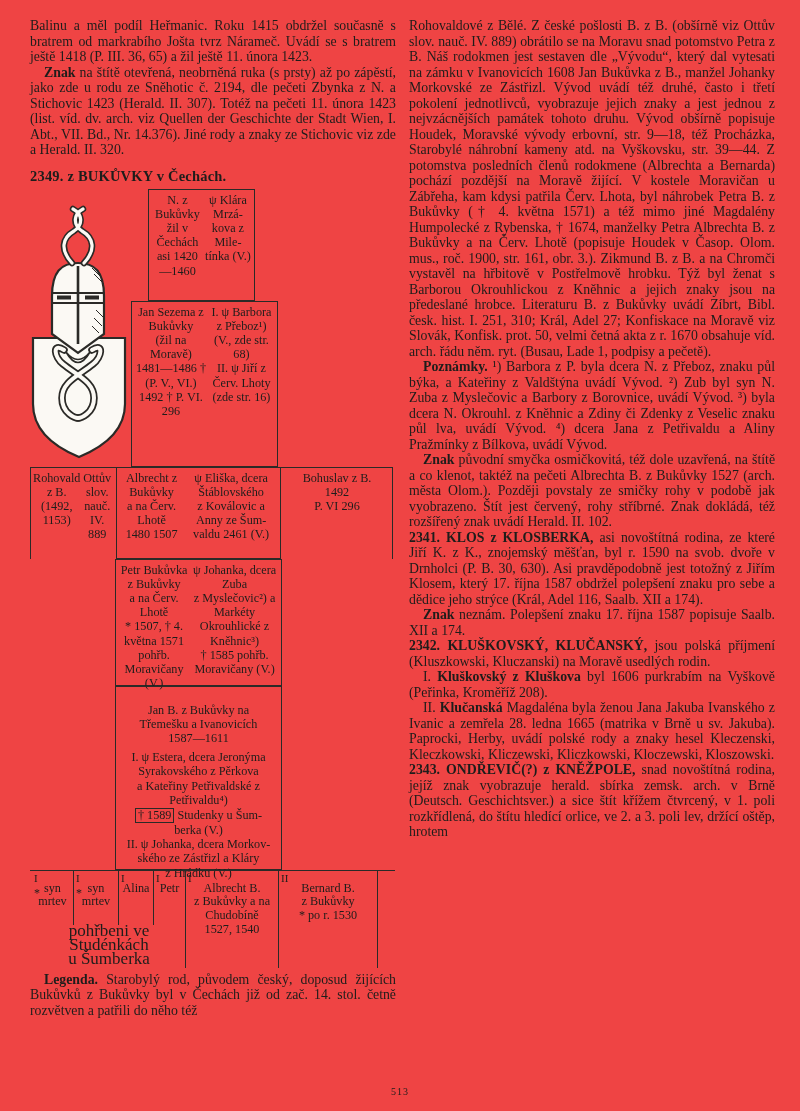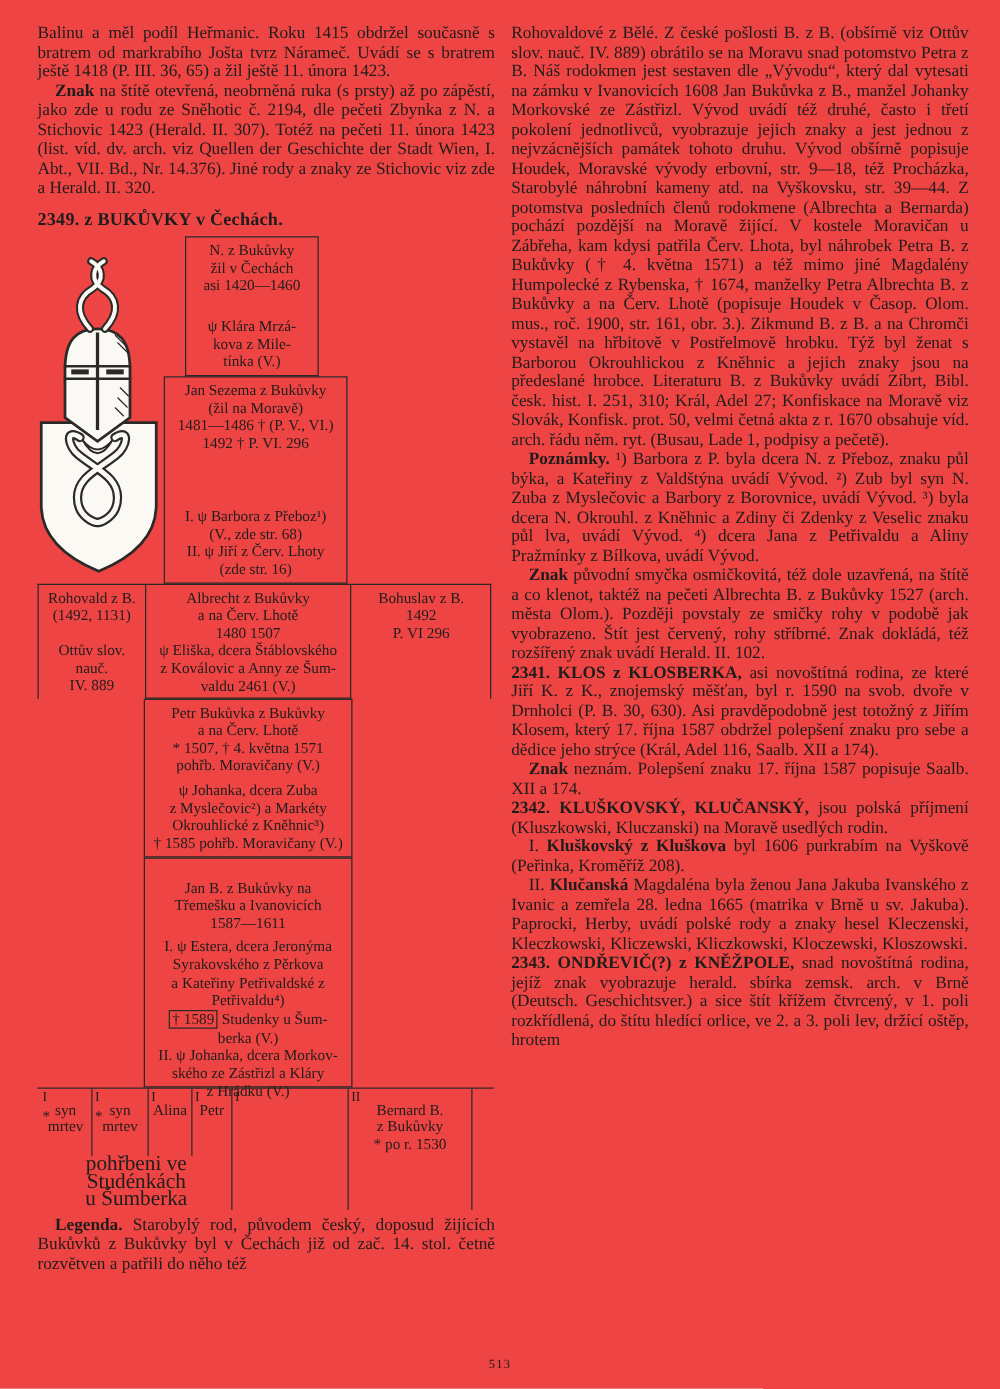--- a/index.html
+++ b/index.html
@@ -16,21 +16,21 @@
   .ind{text-indent:14px;}
   b.lead{font-weight:bold;}
   .mt4{margin-top:4px;}
   .mt8{margin-top:8px;}
   .entry{margin-top:17px;}
   .tree-heading{margin:10px 0 0 0;font-size:14.5px;font-weight:bold;letter-spacing:.2px;}
   .tree{position:relative;height:784px;margin-top:3px;font-size:12.2px;line-height:14.2px;}
   .pre{white-space:pre-line;}
   .tbox{position:absolute;border:1.4px solid #2b2a27;box-sizing:border-box;
         text-align:center;padding:3px 2px;background:transparent;}
-  .split{display:flex;flex-direction:column;justify-content:space-between;font-family:Liberation Serif, serif;}
+  .split{display:flex;flex-direction:row;justify-content:space-between;font-family:Liberation Serif, serif;}
   .box-n{left:118px;top:1px;width:107px;height:112px;}
   .box-js{left:101px;top:113px;width:147px;height:166px;}
   .row3{position:absolute;left:0;top:279px;width:363px;height:92px;
         border-top:1.4px solid #2b2a27;border-left:1.4px solid #2b2a27;border-right:1.4px solid #2b2a27;box-sizing:border-box;}
   .rcell{position:absolute;top:0;height:100%;box-sizing:border-box;text-align:center;padding:3px 2px;}
   .c-roh{left:0;width:85px;}
   .c-alb{left:85px;width:165px;border-left:1.4px solid #2b2a27;border-right:1.4px solid #2b2a27;border-bottom:1.4px solid #2b2a27;}
   .c-boh{left:250px;width:112px;}
   .box-petr{left:85px;top:371px;width:167px;height:127px;}
   .box-janb{left:85px;top:498px;width:167px;height:184px;padding-top:16px;}
@@ -119,21 +119,21 @@
 1492 † P. VI. 296</div>
         <div class="pre">I. ψ Barbora z Přeboz¹)
 (V., zde str. 68)
 II. ψ Jiří z Červ. Lhoty
 (zde str. 16)</div>
       </div>
 
       <div class="row3">
         <div class="rcell c-roh split">
           <div class="pre">Rohovald z B.
-(1492, 1131)</div>
+(1492, 1153)</div>
           <div class="pre">Ottův slov. nauč.
 IV. 889</div>
         </div>
         <div class="rcell c-alb split">
           <div class="pre">Albrecht z Bukůvky
 a na Červ. Lhotě
 1480   1507</div>
           <div class="pre">ψ Eliška, dcera Štáblovského
 z Koválovic a Anny ze Šum-
 valdu 2461 (V.)</div>
@@ -187,20 +187,24 @@
         <div class="bcell bl" style="left:88px;width:35px;">
           <span class="mk">I</span>
           <div class="pre ctext">Alina</div>
         </div>
         <div class="bcell bl" style="left:123px;width:32px;">
           <span class="mk">I</span>
           <div class="pre ctext">Petr</div>
         </div>
         <div class="bcell bl tall" style="left:155px;width:93px;">
           <span class="mk">I</span>
+          <div class="pre ctext">Albrecht B.
+z Bukůvky a na
+Chudobíně
+1527, 1540</div>
         </div>
         <div class="bcell bl br tall" style="left:248px;width:100px;">
           <span class="mk">II</span>
           <div class="pre ctext">Bernard B.
 z Bukůvky
 * po r. 1530</div>
         </div>
         <div class="burial pre">pohřbeni ve Studénkách
 u Šumberka</div>
       </div>

